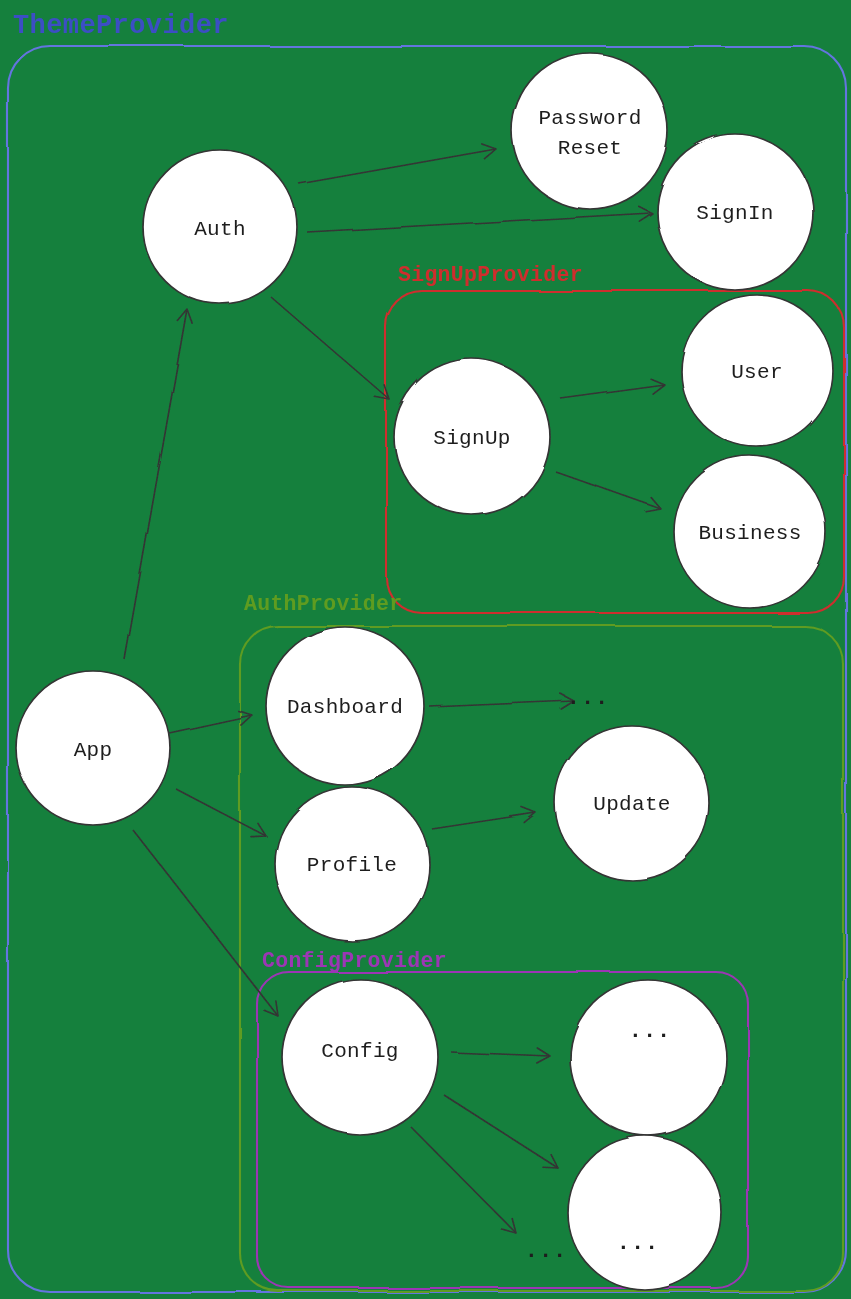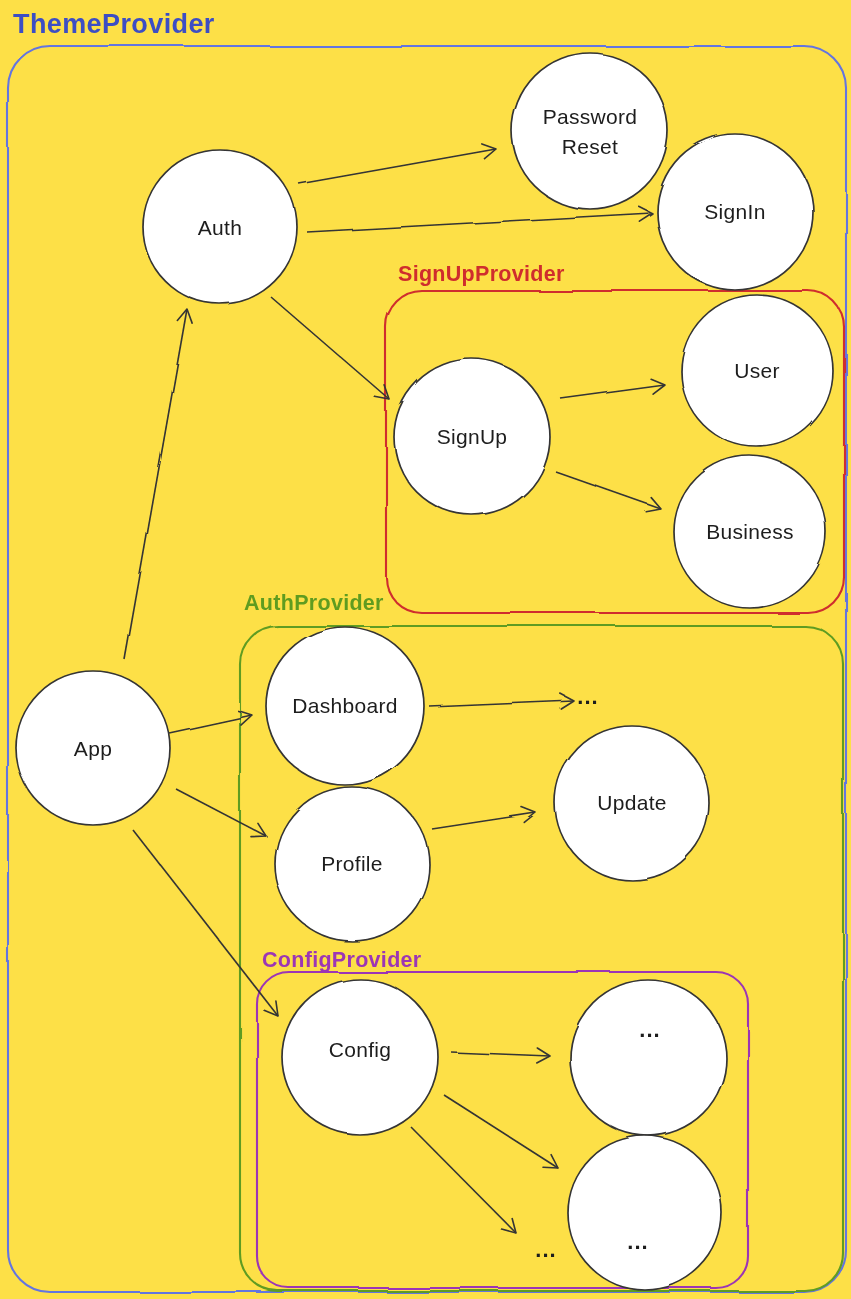--- a/index.html
+++ b/index.html
@@ -1,17 +1,17 @@
 <!DOCTYPE html>
 <html><head>
 <meta charset="utf-8">
 <style>
   html,body{margin:0;padding:0;background:#ffffff;}
-  .stage{position:relative;width:851px;height:1299px;background:#fde047;overflow:hidden;
-         font-family:Liberation Sans, sans-serif;}
+  .stage{position:relative;width:851px;height:1299px;background:#15803d;overflow:hidden;
+         font-family:Liberation Mono, monospace;}
   svg{display:block;}
   .box{fill:none;stroke-width:2.1px;}
   .node{fill:#ffffff;stroke-width:1.7px;}
   .edge{fill:none;stroke-width:1.6px;}
   .arrowhead{stroke:#343434;stroke-width:1.6px;fill:none;stroke-linecap:round;stroke-linejoin:round;}
   .nodelabel{font-size:21px;fill:#1d1d1d;text-anchor:middle;letter-spacing:.3px;}
   .provlabel{font-size:21.5px;font-weight:600;letter-spacing:.3px;}
   .titlelabel{font-size:27px;font-weight:700;letter-spacing:.4px;}
   .dots{font-size:22px;font-weight:700;text-anchor:middle;fill:#1d1d1d;letter-spacing:1px;}
 </style>

